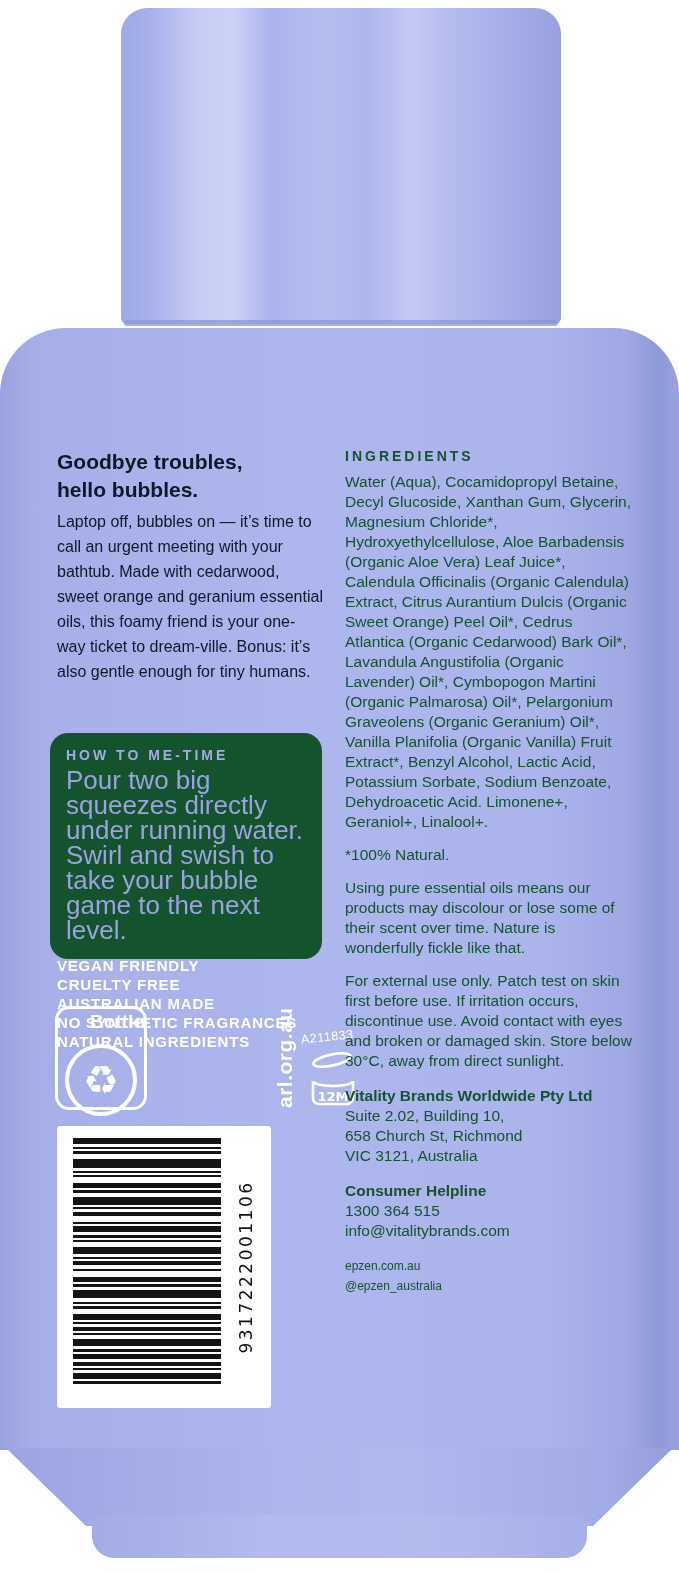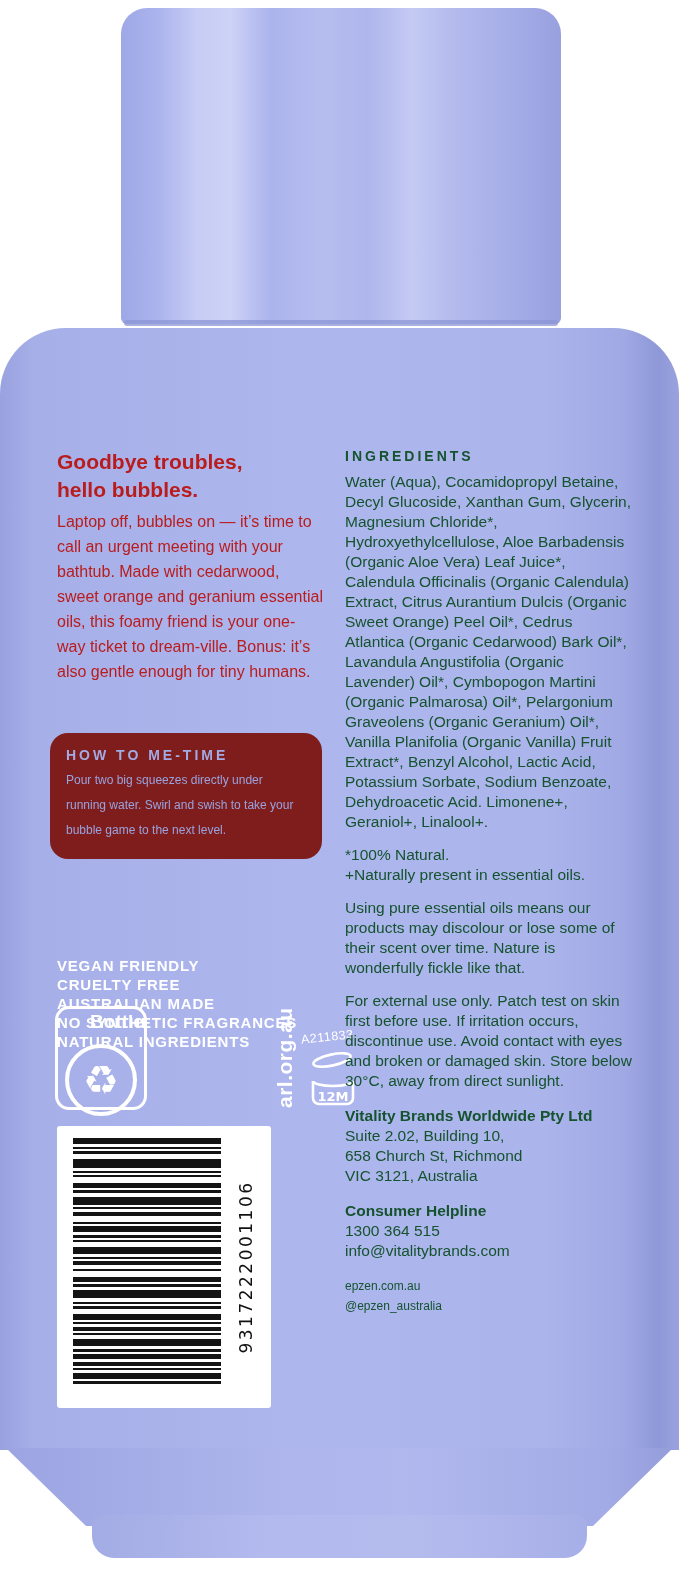--- a/index.html
+++ b/index.html
@@ -30,30 +30,30 @@
     position:absolute;left:6px;top:1448px;width:667px;height:78px;
     clip-path:polygon(0 0,100% 0,88% 100%,12% 100%);
     background:linear-gradient(90deg,#9ca5e2 0%,#adb5ec 40%,#b0b8ee 60%,#a3abe6 90%,#949dda 100%);
   }
   .bottle-foot{
     position:absolute;left:92px;top:1515px;width:495px;height:43px;
     border-radius:10px 10px 22px 22px;
     background:linear-gradient(90deg,#a3ace4 0%,#b2baee 35%,#b4bcee 65%,#a7afe8 100%);
   }
   
-  .col-left{position:absolute;left:57px;top:448px;width:266px;color:#b91c1c;}
+  .col-left{position:absolute;left:57px;top:448px;width:266px;color:#0f172a;}
   .headline{font-weight:bold;font-size:21px;line-height:28px;white-space:pre-line;}
   .intro{margin-top:5px;font-size:16px;line-height:25px;}
   .howto{
     position:absolute;left:50px;top:733px;width:240px;
-    background:#7f1d1d;border-radius:18px;padding:14px 16px 16px 16px;
+    background:#14532d;border-radius:18px;padding:14px 16px 16px 16px;
     color:#99a3df;
   }
   .howto-title{font-size:14px;font-weight:600;letter-spacing:3px;color:#a2abe3;}
-  .howto-body{margin-top:5px;font-size:12px;line-height:25px;}
+  .howto-body{margin-top:5px;font-size:26px;line-height:25px;}
   .claims{position:absolute;left:57px;top:912px;color:#ffffff;
     font-size:15px;font-weight:600;letter-spacing:.8px;line-height:19px;margin-top:44px;}
   
   .recycle-row{position:absolute;left:55px;top:1000px;width:270px;height:120px;color:#ffffff;}
   .tile{
     position:absolute;top:6px;width:92px;height:104px;border:3px solid #ffffff;border-radius:14px;
     text-align:center;box-sizing:border-box;
   }
   .tile-label{font-size:19px;font-weight:bold;margin-top:2px;}
   .tile-circle{
@@ -181,21 +181,20 @@
         <div style="height: 3px; margin-bottom: 4px;"></div>
       </div>
     <div class="barcode-number">9317222001106</div>
   </div>
 
   <div class="col-right">
     <div class="ing-title">INGREDIENTS</div>
     <div class="ing-body">Water (Aqua), Cocamidopropyl Betaine, Decyl Glucoside, Xanthan Gum, Glycerin, Magnesium Chloride*, Hydroxyethylcellulose, Aloe Barbadensis (Organic Aloe Vera) Leaf Juice*, Calendula Officinalis (Organic Calendula) Extract, Citrus Aurantium Dulcis (Organic Sweet Orange) Peel Oil*, Cedrus Atlantica (Organic Cedarwood) Bark Oil*, Lavandula Angustifolia (Organic Lavender) Oil*, Cymbopogon Martini (Organic Palmarosa) Oil*, Pelargonium Graveolens (Organic Geranium) Oil*, Vanilla Planifolia (Organic Vanilla) Fruit Extract*, Benzyl Alcohol, Lactic Acid, Potassium Sorbate, Sodium Benzoate, Dehydroacetic Acid. Limonene+, Geraniol+, Linalool+.</div>
     <div class="footnotes">
       <div>*100% Natural.</div>
-      <div>+Naturally present in essential oils.</div>
     </div>
     <div class="para">Using pure essential oils means our products may discolour or lose some of their scent over time. Nature is wonderfully fickle like that.</div>
     <div class="para">For external use only. Patch test on skin first before use. If irritation occurs, discontinue use. Avoid contact with eyes and broken or damaged skin. Store below 30°C, away from direct sunlight.</div>
     <div class="company-name">Vitality Brands Worldwide Pty Ltd</div>
     <div class="addr">Suite 2.02, Building 10,</div>
     <div class="addr">658 Church St, Richmond</div>
     <div class="addr">VIC 3121, Australia</div>
     <div class="helpline-title">Consumer Helpline</div>
     <div class="addr">1300 364 515</div>
     <div class="addr">info@vitalitybrands.com</div>

